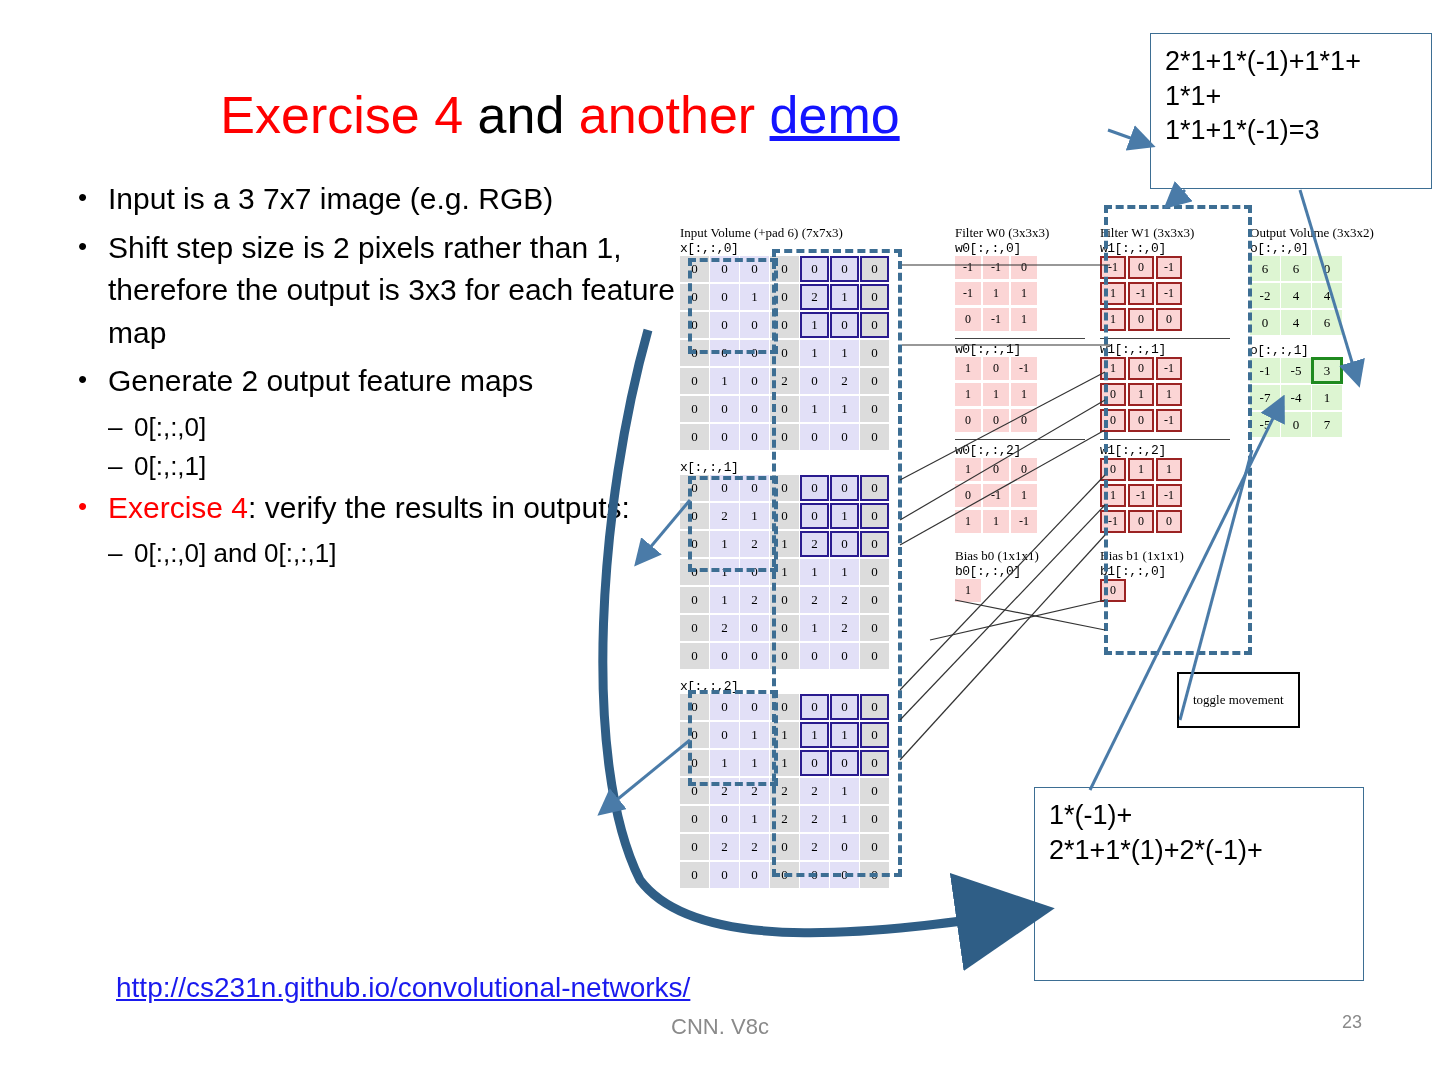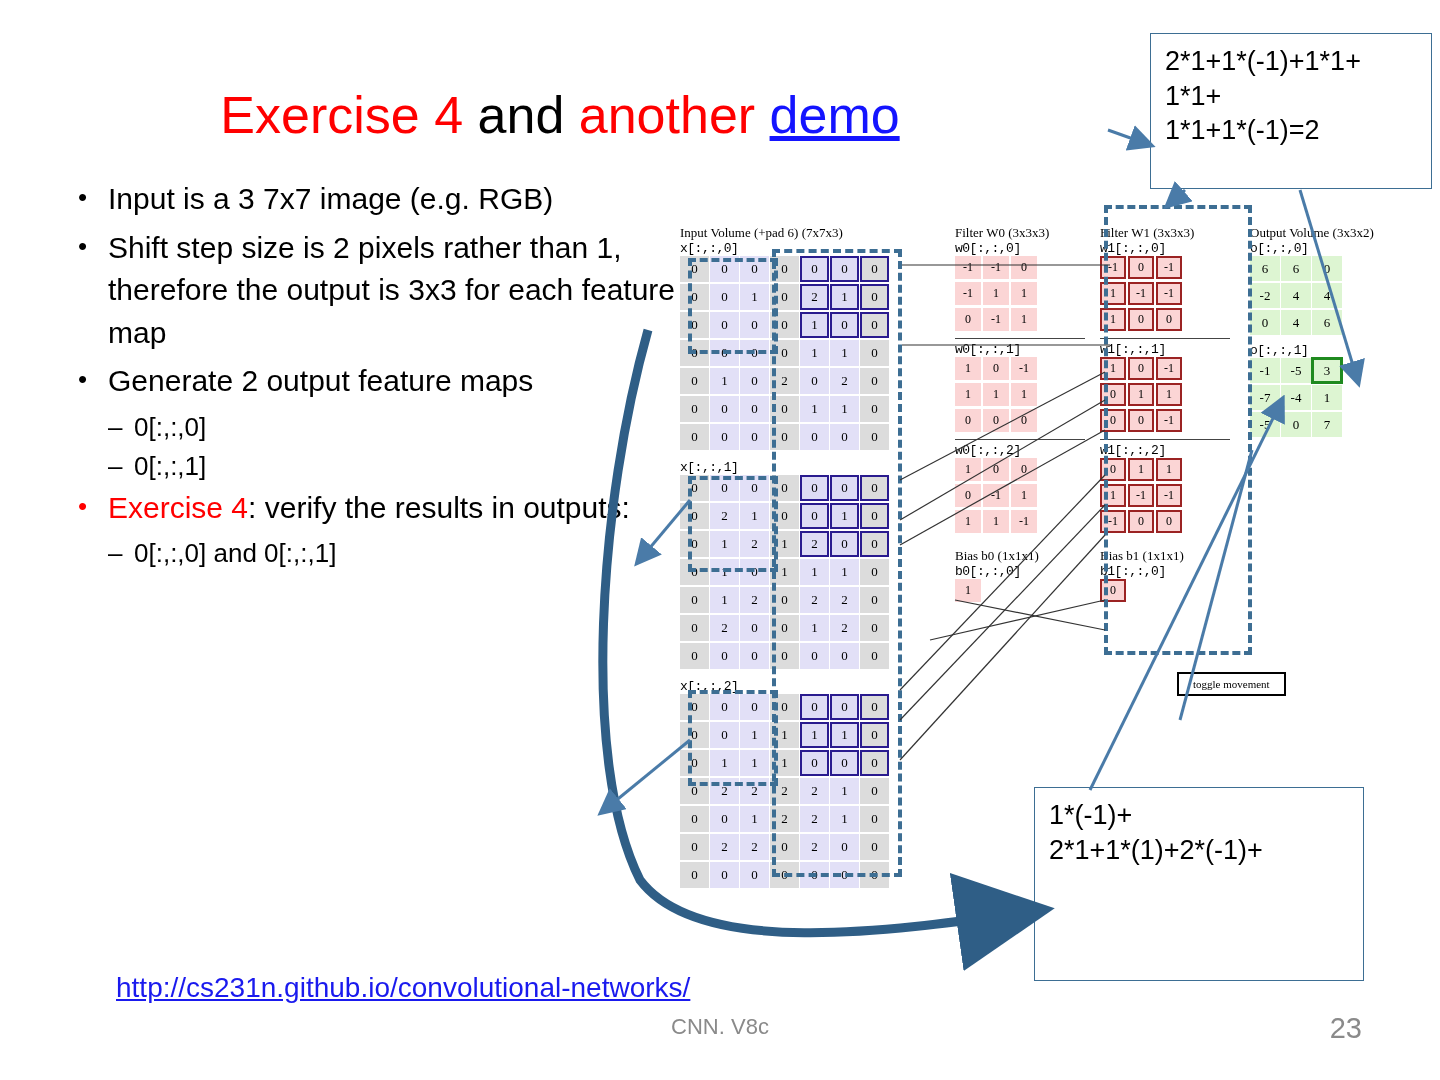--- a/index.html
+++ b/index.html
@@ -34,21 +34,21 @@
   
   #footer-link{
     position:absolute;left:116px;top:972px;font-size:28px;
     color:#1a1aee;text-decoration:underline;white-space:nowrap;
   }
   #footer-center{
     position:absolute;left:0;top:1014px;width:1440px;text-align:center;
     font-size:22px;color:#8a8a8a;
   }
   #footer-page{
-    position:absolute;right:78px;top:1012px;font-size:29px;color:#8a8a8a;
+    position:absolute;right:78px;top:1012px;font-size:18px;color:#8a8a8a;
   }
 
   
   #diagram{position:absolute;left:680px;top:225px;width:740px;height:660px;}
   .colhead{
     font-family:"Liberation Serif",serif;font-size:13px;color:#000;
     white-space:nowrap;
   }
   .slicelabel{
     font-family:"Liberation Mono",monospace;font-size:13px;color:#000;
@@ -81,22 +81,22 @@
     pointer-events:none;
   }
   
   .annbox{
     position:absolute;border:1px solid #3d6e93;background:#fff;
     box-sizing:border-box;font-size:27px;line-height:1.28;
     padding:10px 14px;color:#000;
   }
   #togglebtn{
     position:absolute;border:2px solid #000;background:#fff;
-    font-family:"Liberation Serif",serif;font-size:11px;
-    padding:4px 14px;box-sizing:border-box;white-space:nowrap;
+    font-family:"Liberation Serif",serif;font-size:13px;
+    padding:18px 14px;box-sizing:border-box;white-space:nowrap;
   }
   svg.overlay{position:absolute;left:0;top:0;width:1440px;height:1080px;
     pointer-events:none;}
 </style>
 </head>
 <body>
 
 <div id="title">
   <span class="t-red">Exercise 4</span><span class="t-black"> and </span><span class="t-red">another </span><span class="t-link">demo</span>
 </div>
@@ -445,21 +445,21 @@
 
 <div class="dashsel" style="left:688px;top:258px;width:90px;height:96px;"></div>
 <div class="dashsel" style="left:688px;top:476px;width:90px;height:96px;"></div>
 <div class="dashsel" style="left:688px;top:690px;width:90px;height:96px;"></div>
 <div class="dashsel" style="left:772px;top:249px;width:130px;height:628px;"></div>
 <div class="dashsel" style="left:1104px;top:205px;width:148px;height:450px;"></div>
 
 <div class="annbox" style="left:1150px;top:33px;width:282px;height:156px;">
   <div>2*1+1*(-1)+1*1+</div>
   <div>1*1+</div>
-  <div>1*1+1*(-1)=2</div>
+  <div>1*1+1*(-1)=3</div>
 </div>
 
 <div class="annbox" style="left:1034px;top:787px;width:330px;height:194px;">
   <div>1*(-1)+</div>
   <div>2*1+1*(1)+2*(-1)+</div>
 </div>
 
 <svg class="overlay">
   <defs>
     <marker id="ah" markerWidth="9" markerHeight="9" refX="7" refY="4.5" orient="auto">

